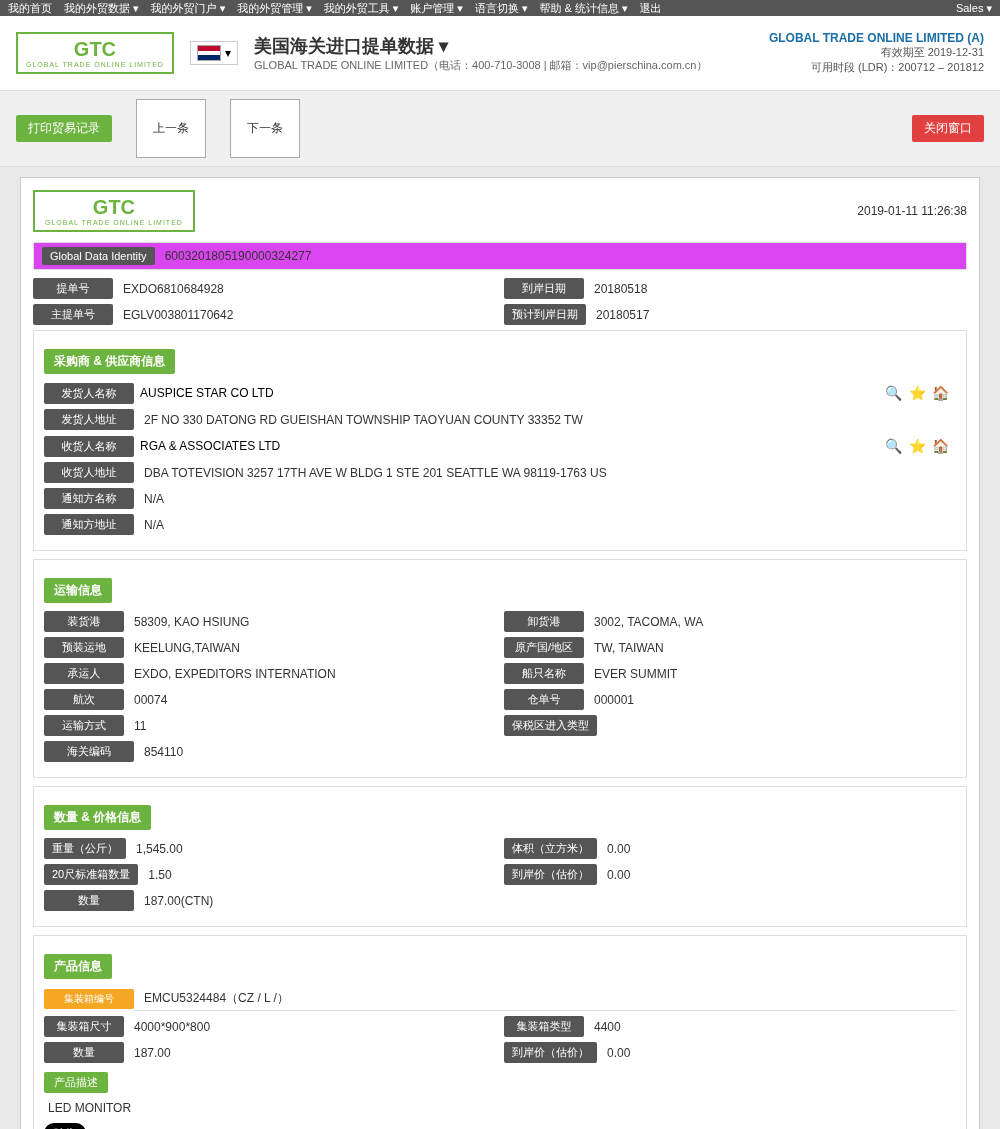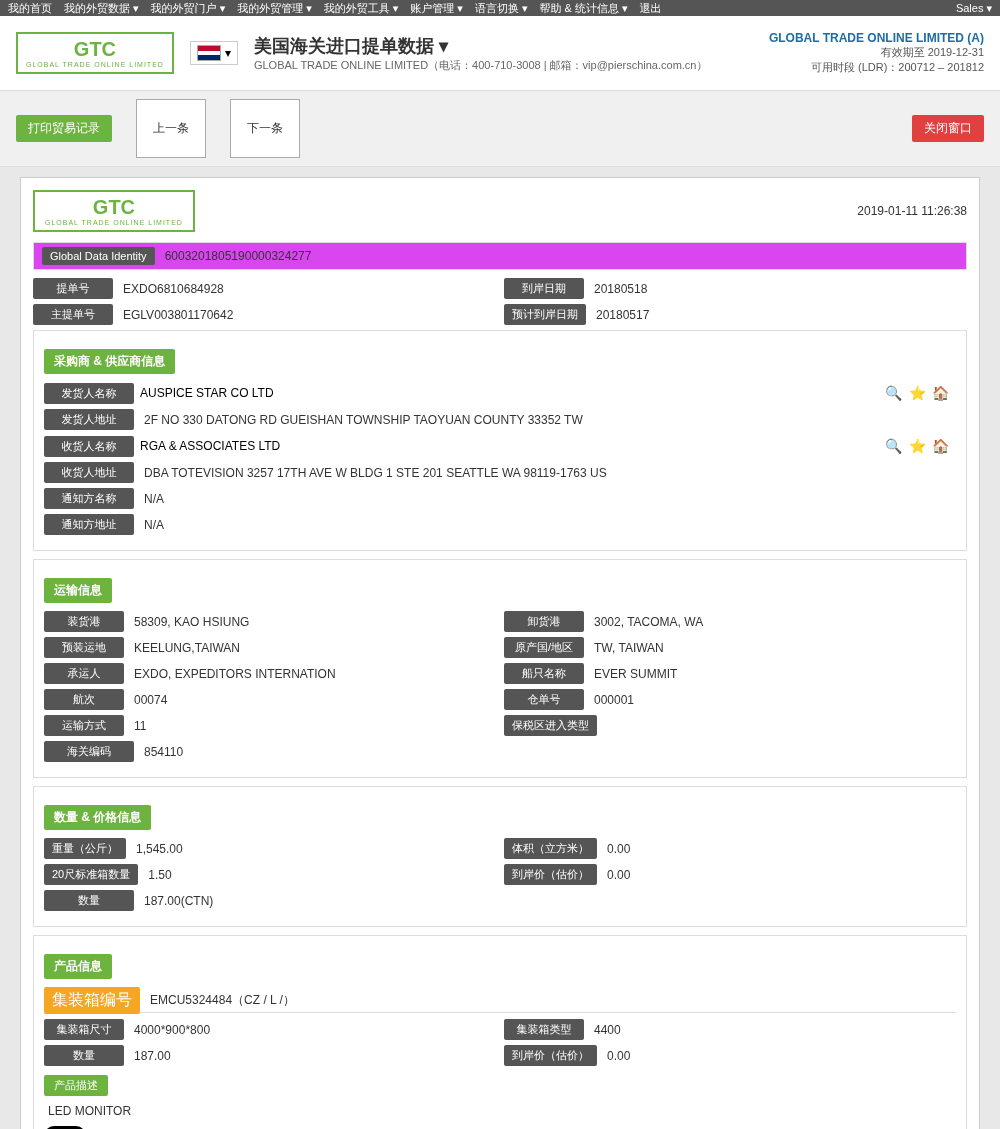--- a/index.html
+++ b/index.html
@@ -62,21 +62,21 @@
 
     
     .field-value-with-icons { display: flex; align-items: center; justify-content: space-between; flex: 1; padding: 3px 6px; }
     .field-icons { display: flex; gap: 6px; }
     .icon-search { color: #666; font-size: 14px; }
     .icon-star { color: #f5a623; font-size: 14px; }
     .icon-home { color: #e06030; font-size: 14px; }
 
     
     .container-row { display: flex; align-items: center; margin-bottom: 5px; }
-    .container-label { background: #f5a623; color: #fff; padding: 3px 8px; font-size: 16px; border-radius: 2px; min-width: 90px; text-align: center; flex-shrink: 0; }
+    .container-label { background: #f5a623; color: #fff; padding: 3px 8px; font-size: 10px; border-radius: 2px; min-width: 90px; text-align: center; flex-shrink: 0; }
     .container-value { padding: 3px 10px; font-size: 12px; color: #333; flex: 1; border-bottom: 1px solid #ddd; }
 
     
     .desc-header { background: #6db33f; color: #fff; padding: 3px 10px; font-size: 11px; border-radius: 2px; display: inline-block; margin-bottom: 4px; margin-top: 4px; }
     .desc-value { font-size: 12px; color: #333; padding: 4px; }
     .marks-header { background: #000000; color: #fff; padding: 3px 10px; font-size: 11px; border-radius: 10px; display: inline-block; margin-bottom: 4px; margin-top: 4px; }
     .marks-value { font-size: 12px; color: #333; padding: 4px; }
   </style>
 </head>
 <body>

